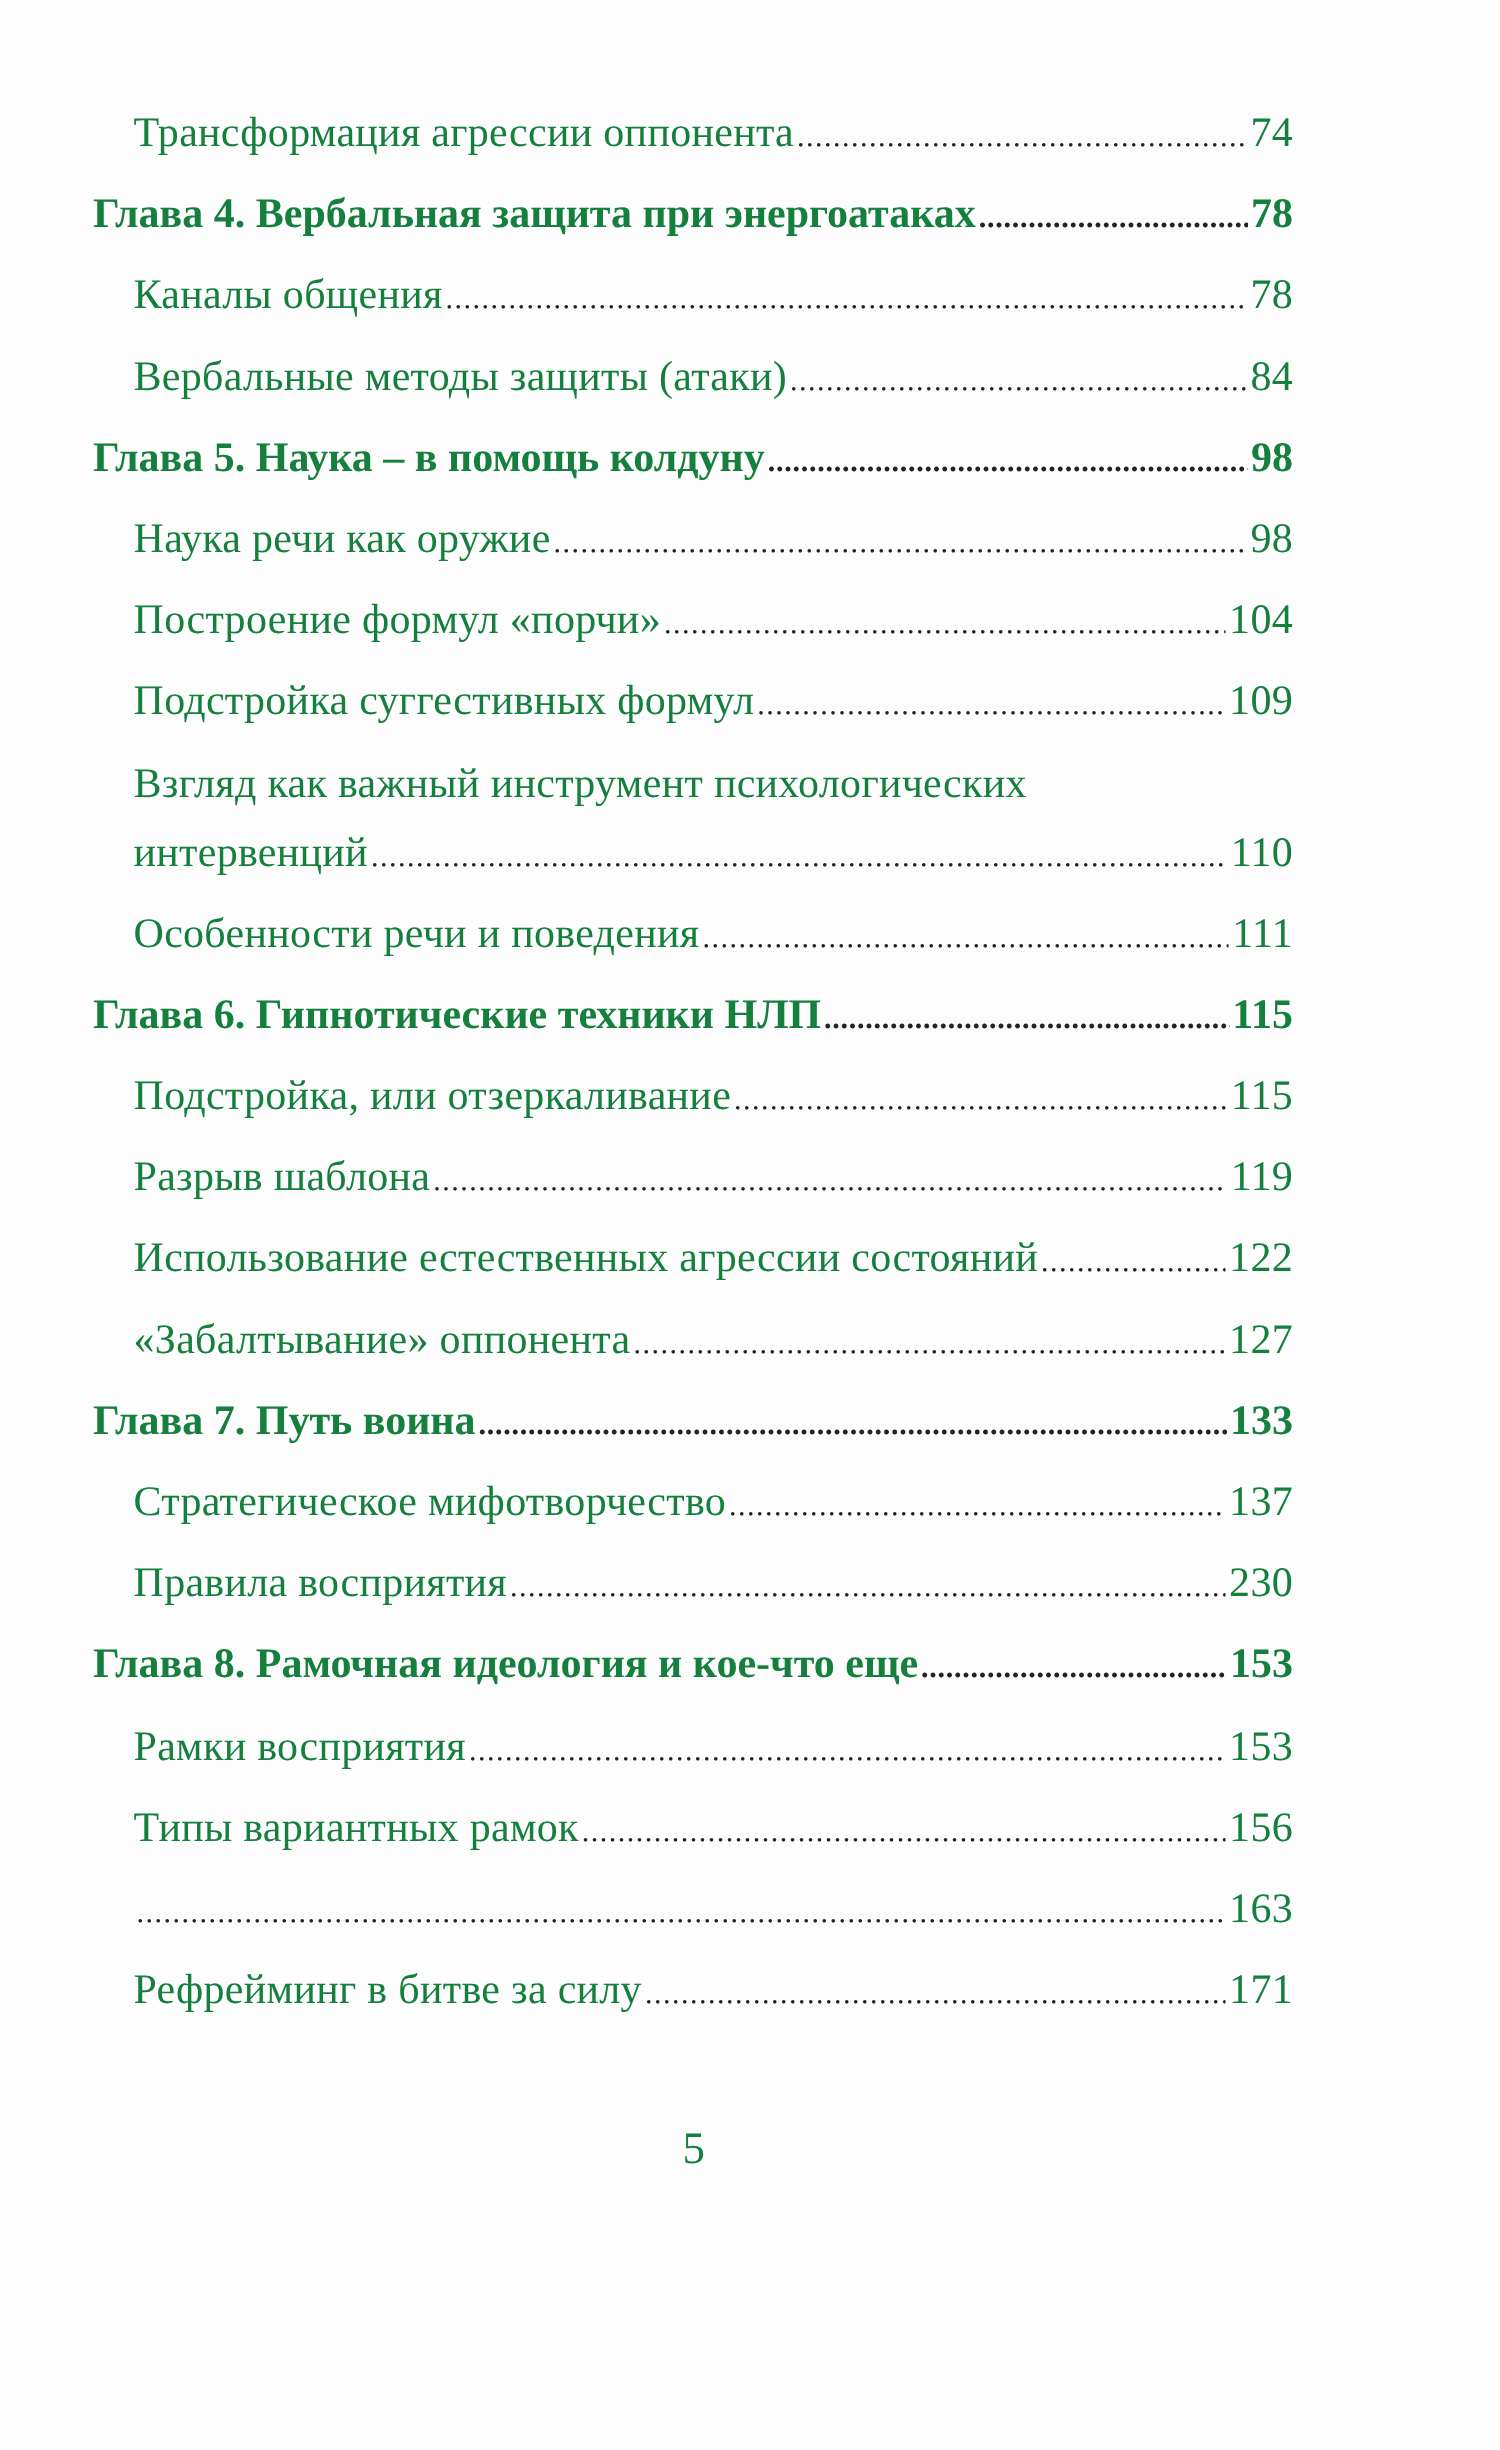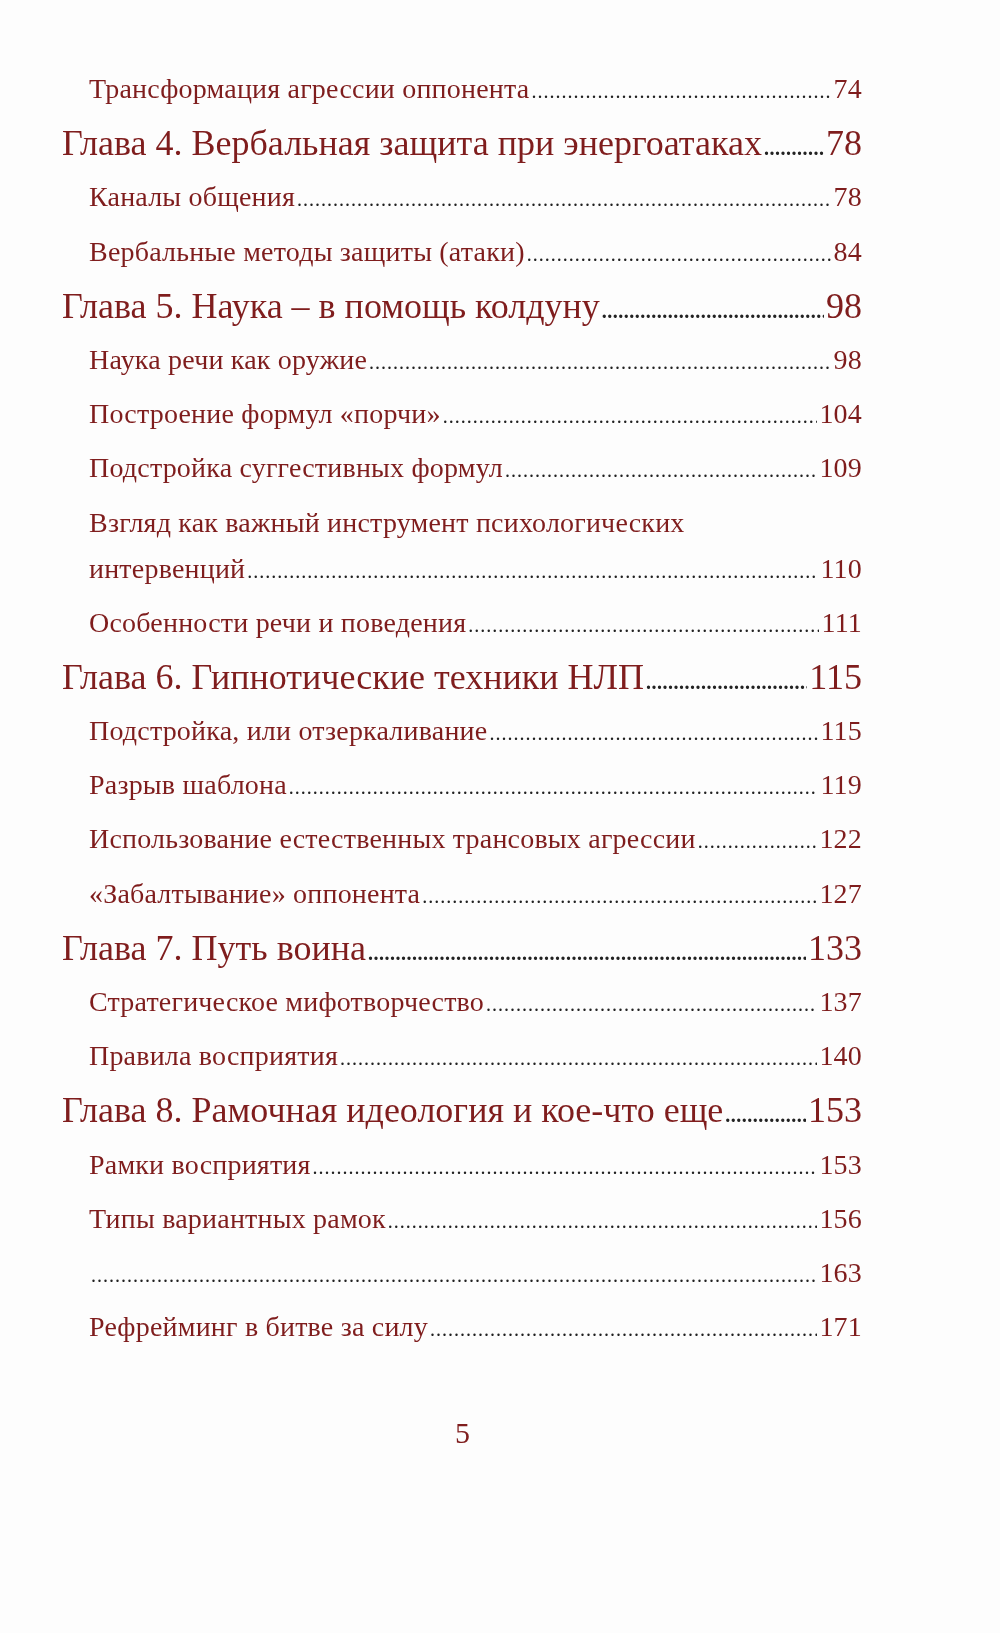--- a/index.html
+++ b/index.html
@@ -1,32 +1,32 @@
 <!DOCTYPE html>
 <html><head>
   <meta charset="utf-8">
   <style>
     html, body { margin: 0; padding: 0; background: #ffffff; }
     body { width: 1000px; height: 1633px; position: relative; overflow: hidden; }
     .page {
       position: absolute; left: 0; top: 0; width: 1000px; height: 1633px;
       background: #fdfdfd;
       font-family: "Liberation Serif", "DejaVu Serif", serif;
-      color: #7f1d1d;
+      color: #15803d;
     }
     .toc { position: absolute; left: 62px; top: 62px; width: 800px; }
     .row {
       display: flex; align-items: baseline;
       height: 54.2px;
       font-size: 28px;
       line-height: 54px;
       white-space: nowrap;
     }
     .row.sub { padding-left: 27px; font-weight: normal; letter-spacing: 0.2px; }
-    .row.chapter { font-weight: normal; font-size: 36px; }
+    .row.chapter { font-weight: bold; font-size: 28px; }
     .row.wrap-first { height: 46px; }
     .title { flex: 0 0 auto; }
     .leader {
       flex: 1 1 auto; overflow: hidden; margin: 0 2px;
       font-size: 20px; letter-spacing: 1px; color: #222;
     }
     .leader::before {
       content: "....................................................................................................................................................................................................";
     }
     .row.chapter .leader { font-weight: bold; letter-spacing: 0.5px; }
@@ -118,21 +118,21 @@
       <span class="pg">115</span>
     </div>
 
     <div class="row sub">
       <span class="title">Разрыв шаблона</span>
       <span class="leader"></span>
       <span class="pg">119</span>
     </div>
 
     <div class="row sub">
-      <span class="title">Использование естественных трансовых агрессии</span>
+      <span class="title">Использование естественных агрессии состояний</span>
       <span class="leader"></span>
       <span class="pg">122</span>
     </div>
 
     <div class="row sub">
       <span class="title">«Забалтывание» оппонента</span>
       <span class="leader"></span>
       <span class="pg">127</span>
     </div>
 
@@ -144,21 +144,21 @@
 
     <div class="row sub">
       <span class="title">Стратегическое мифотворчество</span>
       <span class="leader"></span>
       <span class="pg">137</span>
     </div>
 
     <div class="row sub">
       <span class="title">Правила восприятия</span>
       <span class="leader"></span>
-      <span class="pg">140</span>
+      <span class="pg">230</span>
     </div>
 
     <div class="row chapter">
       <span class="title">Глава 8. Рамочная идеология и кое-что еще</span>
       <span class="leader"></span>
       <span class="pg">153</span>
     </div>
 
     <div class="row sub">
       <span class="title">Рамки восприятия</span>

